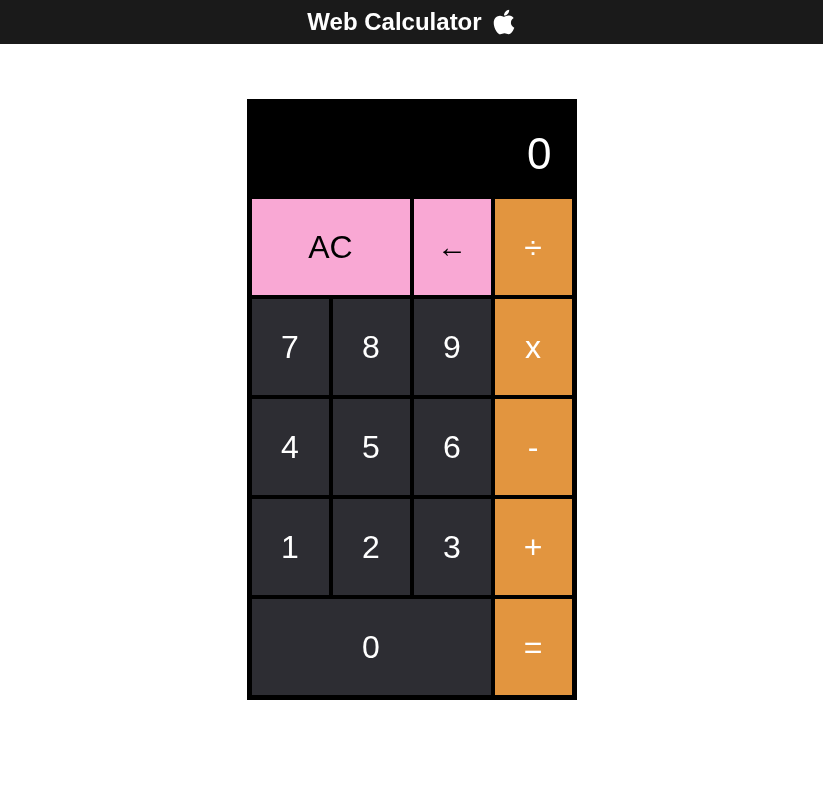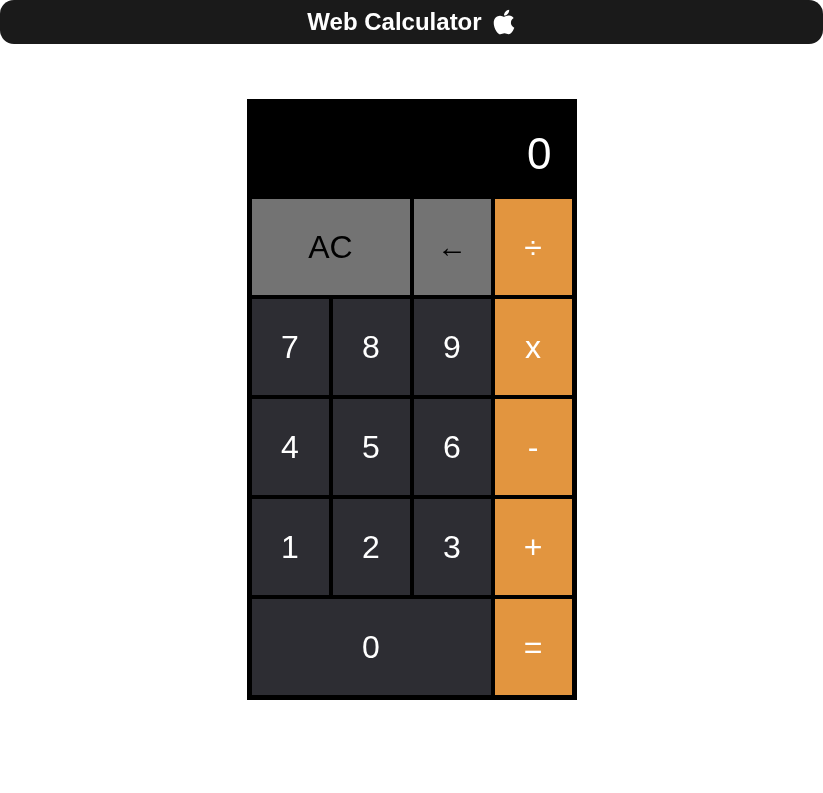--- a/index.html
+++ b/index.html
@@ -18,21 +18,20 @@
       background: #1a1a1a;
       color: #ffffff;
       text-align: center;
       padding: 8px 0;
       font-size: 24px;
       font-weight: bold;
       display: flex;
       align-items: center;
       justify-content: center;
       gap: 10px;
-      border-radius: 14px;
     }
     .apple-icon {
       width: 24px;
       height: 28px;
       fill: #ffffff;
     }
     .calculator {
       width: 330px;
       margin: 55px auto 0;
       background: #000000;
@@ -54,21 +53,21 @@
     .button {
       display: flex;
       align-items: center;
       justify-content: center;
       font-size: 32px;
       height: 96px;
       cursor: pointer;
       user-select: none;
     }
     .btn-light {
-      background: #737373;
+      background: #f9a8d4;
       color: #000000;
       text-align: right;
     }
     .btn-dark {
       background: #2d2d33;
       color: #ffffff;
     }
     .btn-orange {
       background: #e2953f;
       color: #ffffff;

